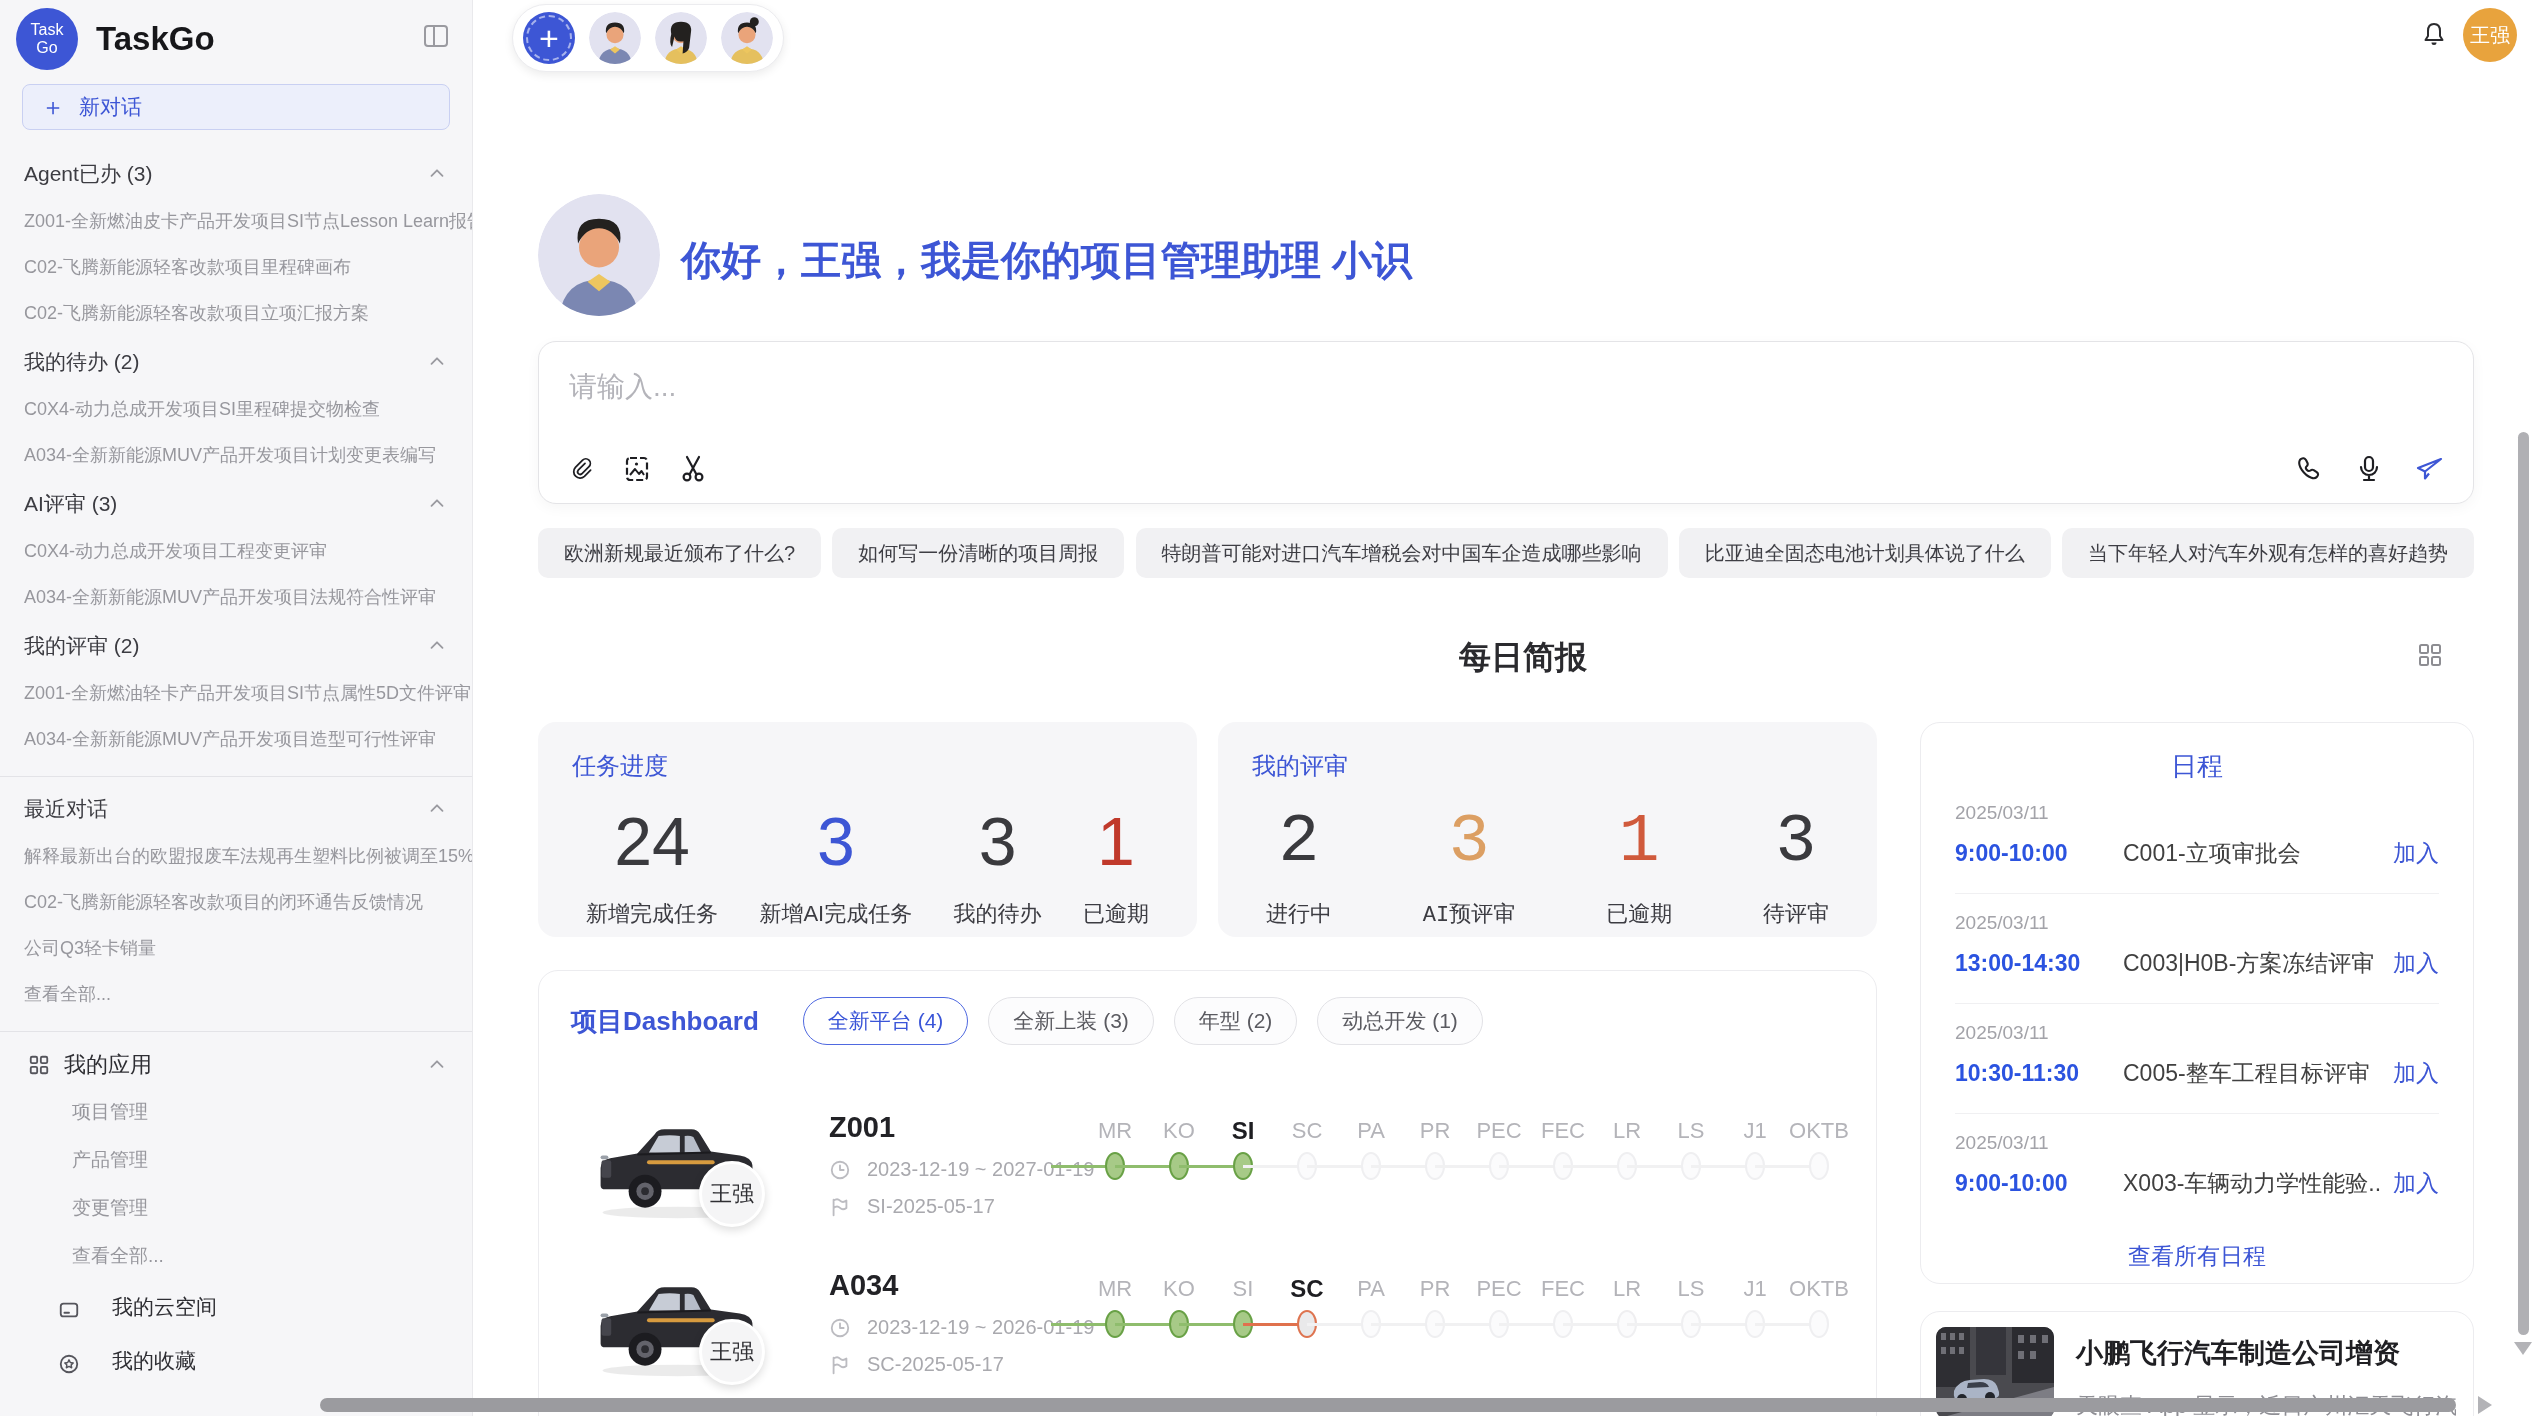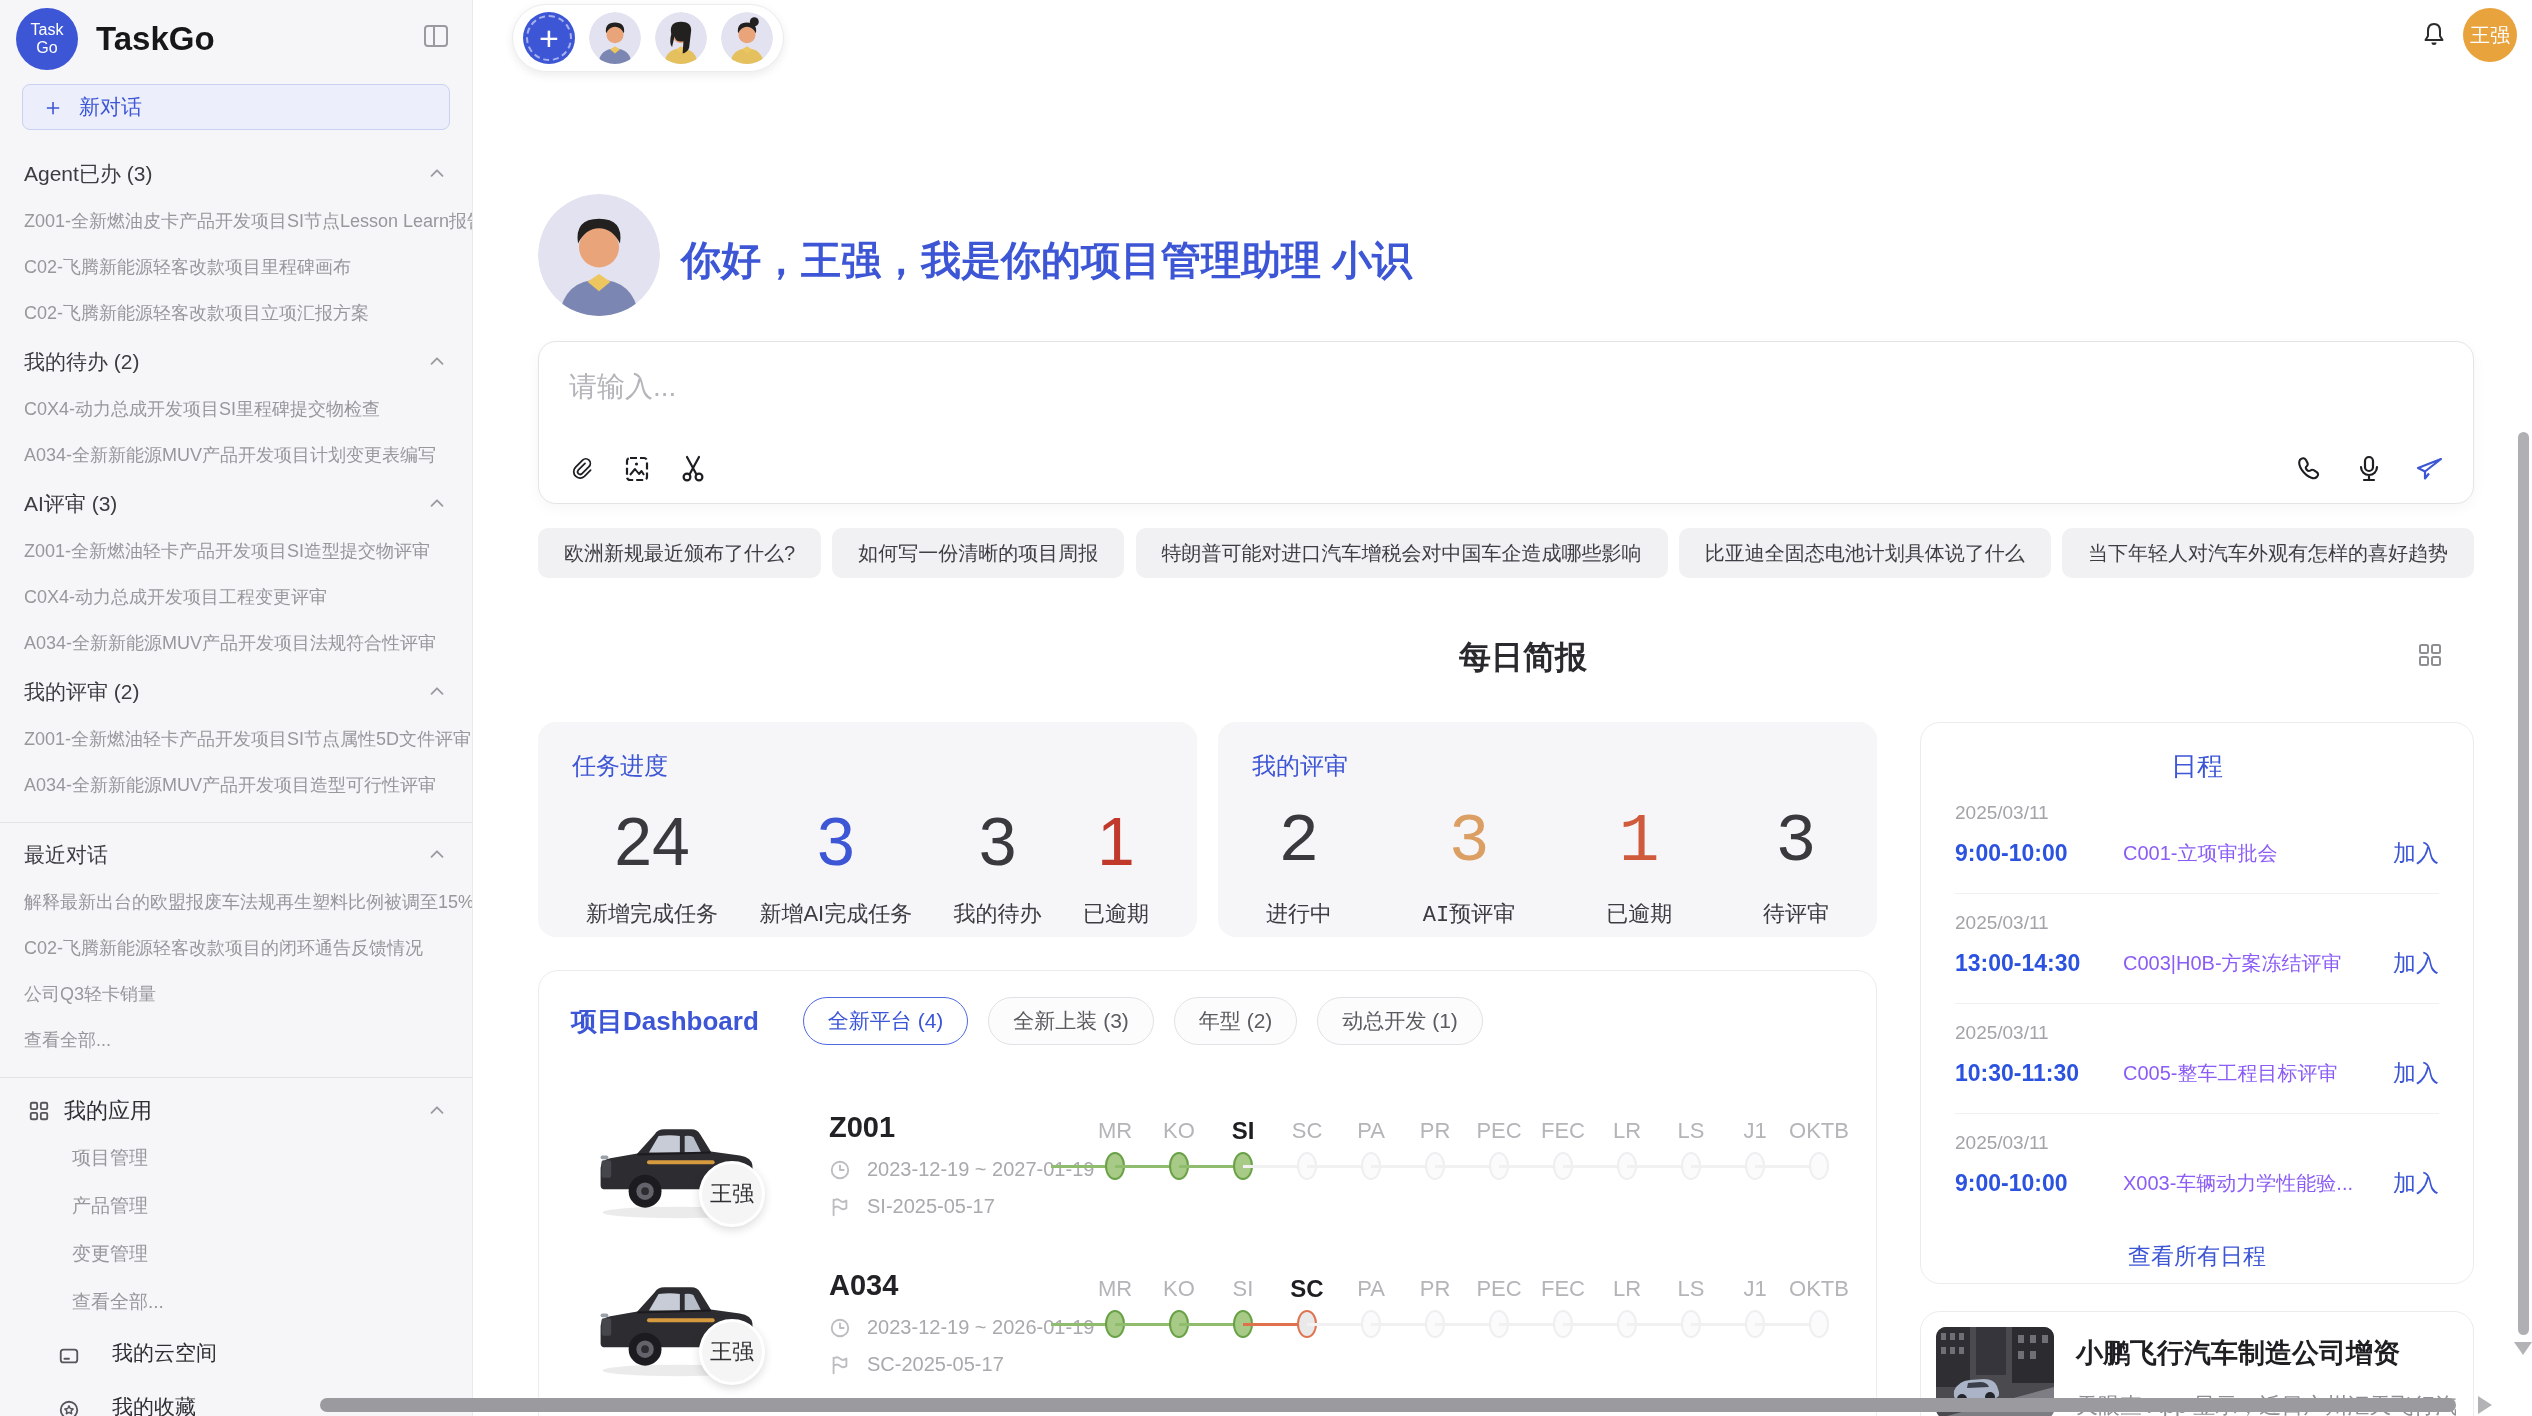--- a/index.html
+++ b/index.html
@@ -89,21 +89,21 @@
 
   
   .sched-card { position:absolute; left:1447px; top:722px; width:554px; height:562px;
     background:#fff; border:1px solid #ececef; border-radius:20px; padding:24px 34px 0 34px; }
   .sched-title { text-align:center; font-size:26px; color:#3d56d5; margin-top:2px; }
   .event { padding:18px 0 24px 0; border-bottom:1px solid #f0f0f2; }
   .event:last-child { border-bottom:none; }
   .ev-date { font-size:19px; color:#a3a3a9; }
   .ev-main { display:flex; align-items:center; margin-top:14px; }
   .ev-time { font-size:23px; font-weight:bold; color:#2b53e0; width:168px; flex:0 0 168px; }
-  .ev-name { font-size:20px; color:#8b5cf6; flex:1; white-space:nowrap; overflow:hidden; }
+  .ev-name { font-size:23px; color:#404040; flex:1; white-space:nowrap; overflow:hidden; }
   .ev-join { font-size:23px; color:#3d56d5; cursor:pointer; margin-left:12px; }
   .sched-footer { text-align:center; font-size:23px; color:#3d56d5; margin-top:18px; cursor:pointer; }
 
   
   .dash-card { position:absolute; left:65px; top:970px; width:1339px; height:470px;
     background:#fff; border:1px solid #ececef; border-radius:20px; overflow:hidden; }
   .dash-header { display:flex; align-items:center; padding:26px 28px 0 32px; gap:44px; }
   .dash-title { font-size:26px; font-weight:bold; color:#3d56d5; }
   .tabs { display:flex; gap:20px; }
   .tab { border:1px solid #e2e2e6; background:#fcfcfd; color:#5a5a60; border-radius:999px;
@@ -188,21 +188,20 @@
           </svg>
         </div>
         <div class="sb-item">C0X4-动力总成开发项目SI里程碑提交物检查</div>
         <div class="sb-item">A034-全新新能源MUV产品开发项目计划变更表编写</div>
         <div class="sb-section-header">
           <span>AI评审 (3)</span>
           <svg class="chev" viewBox="0 0 24 24">
             <polyline points="6,14 12,8 18,14" fill="none" stroke="#9a9aa0" stroke-width="2" stroke-linecap="round" stroke-linejoin="round"></polyline>
           </svg>
         </div>
-        <div class="sb-item">Z001-全新燃油轻卡产品开发项目SI造型提交物评审</div>
         <div class="sb-item">C0X4-动力总成开发项目工程变更评审</div>
         <div class="sb-item">A034-全新新能源MUV产品开发项目法规符合性评审</div>
         <div class="sb-section-header">
           <span>我的评审 (2)</span>
           <svg class="chev" viewBox="0 0 24 24">
             <polyline points="6,14 12,8 18,14" fill="none" stroke="#9a9aa0" stroke-width="2" stroke-linecap="round" stroke-linejoin="round"></polyline>
           </svg>
         </div>
         <div class="sb-item">Z001-全新燃油轻卡产品开发项目SI节点属性5D文件评审</div>
         <div class="sb-item">A034-全新新能源MUV产品开发项目造型可行性评审</div>

